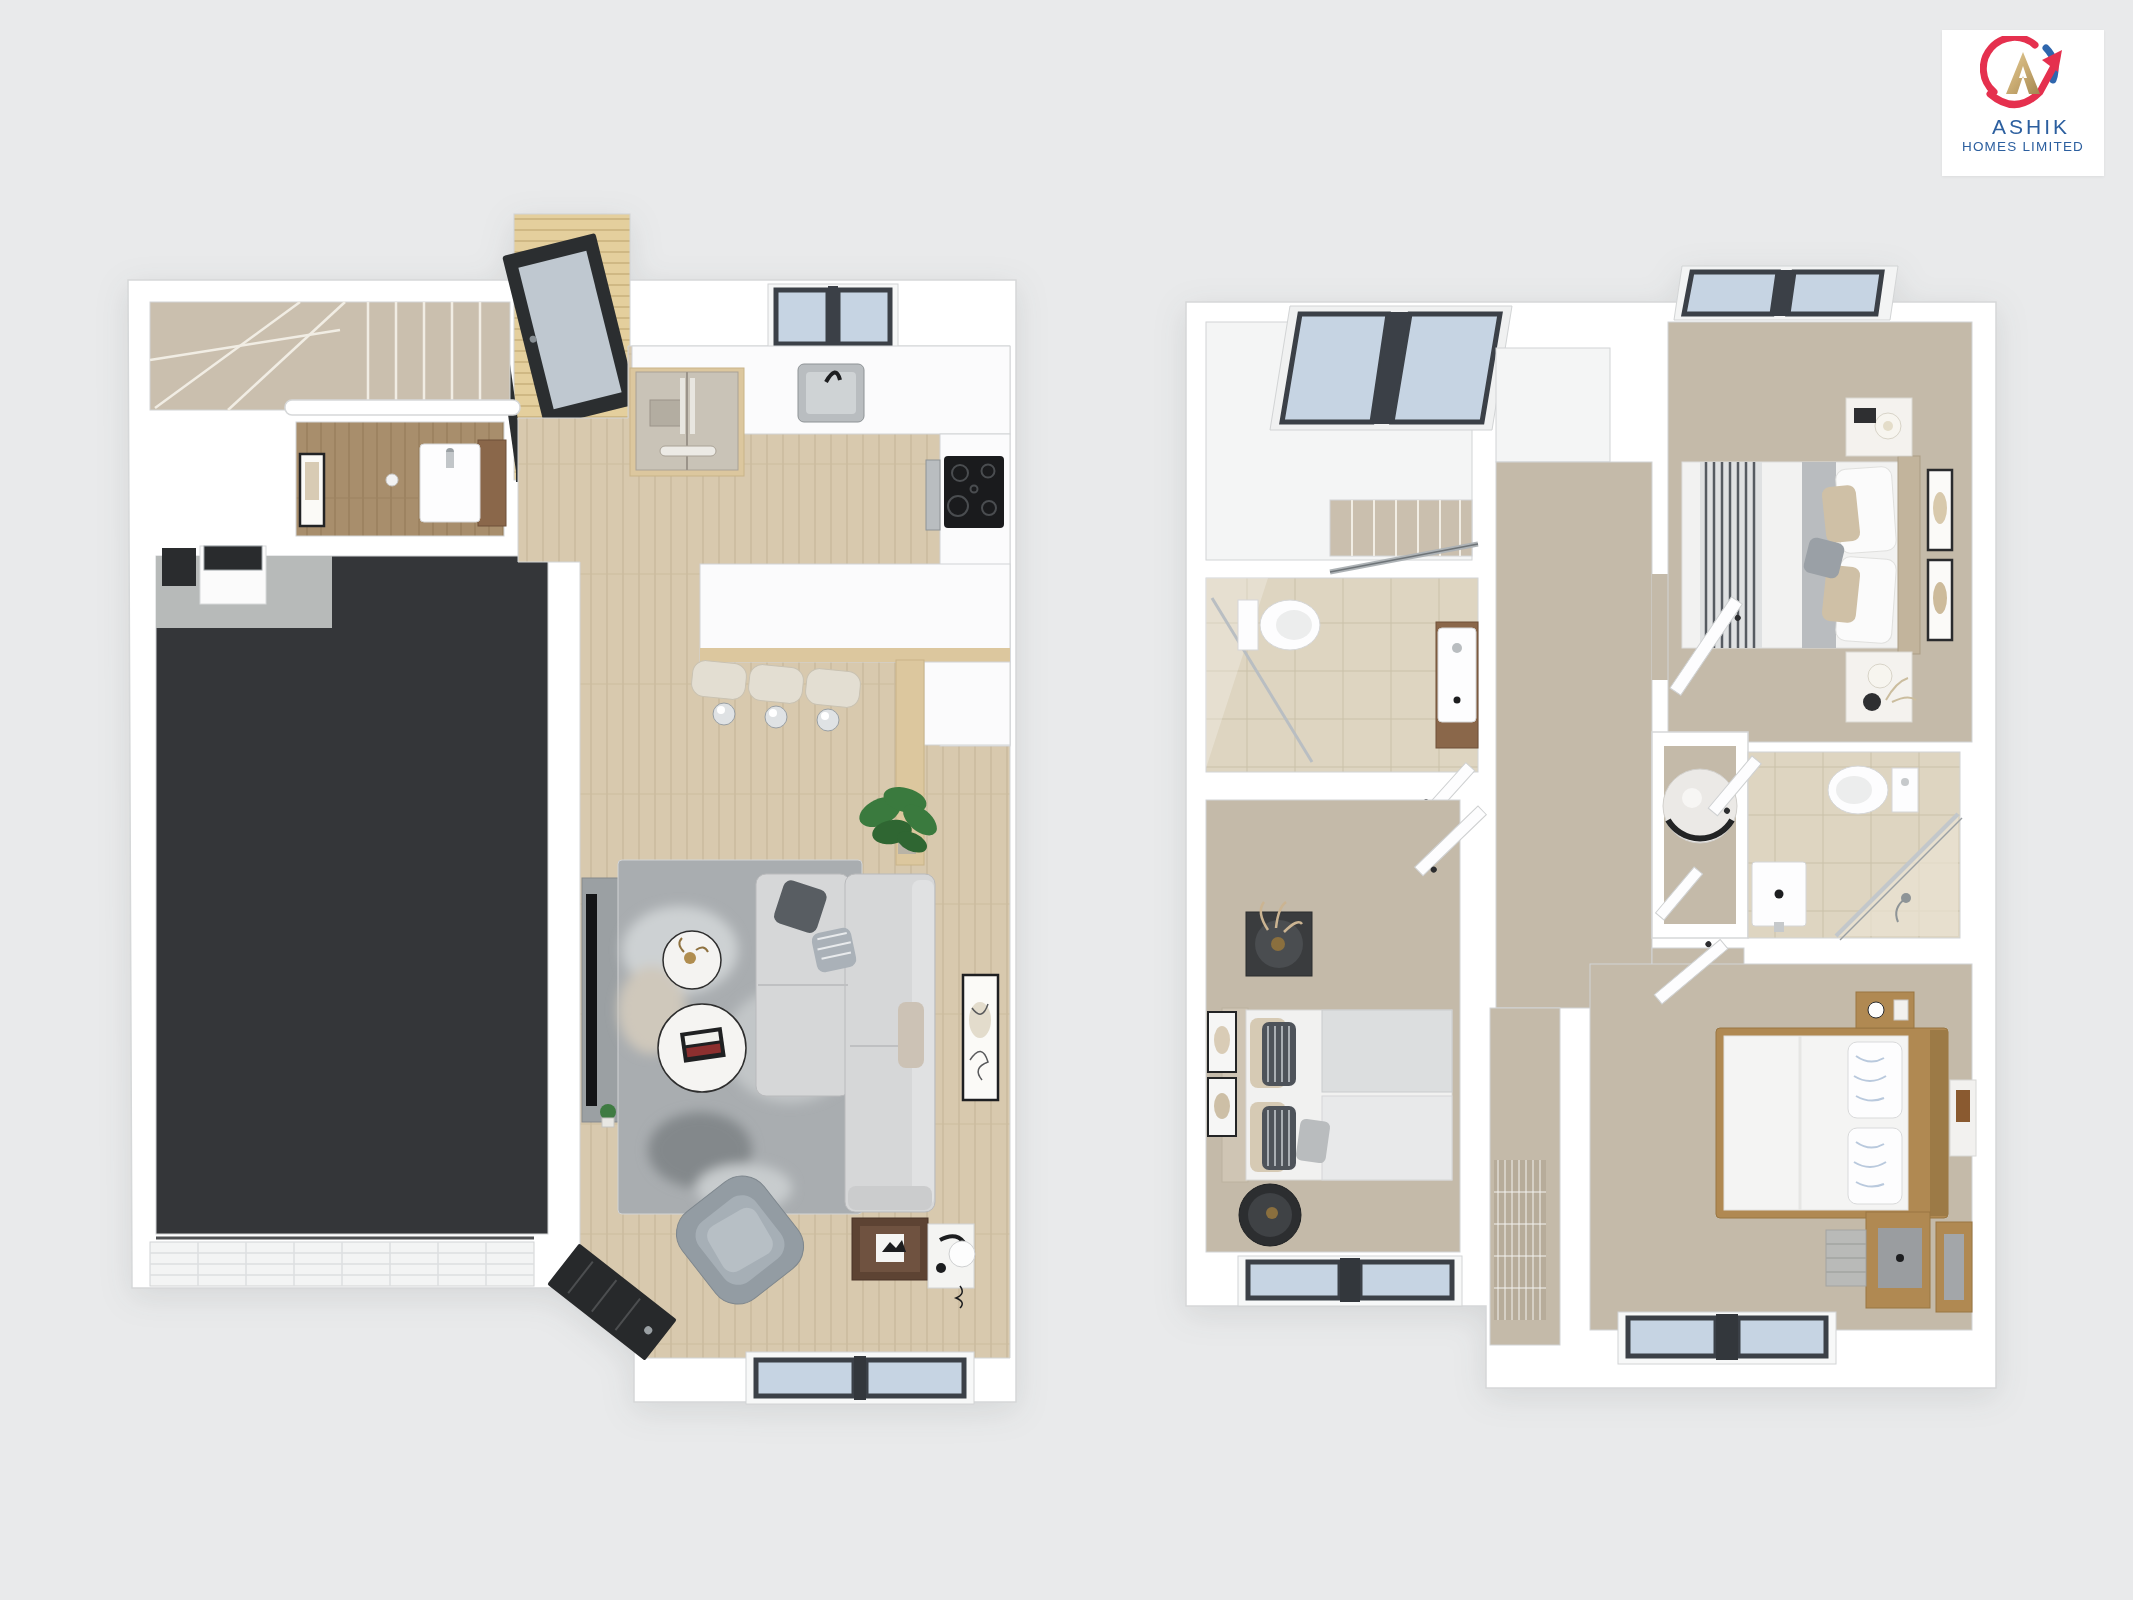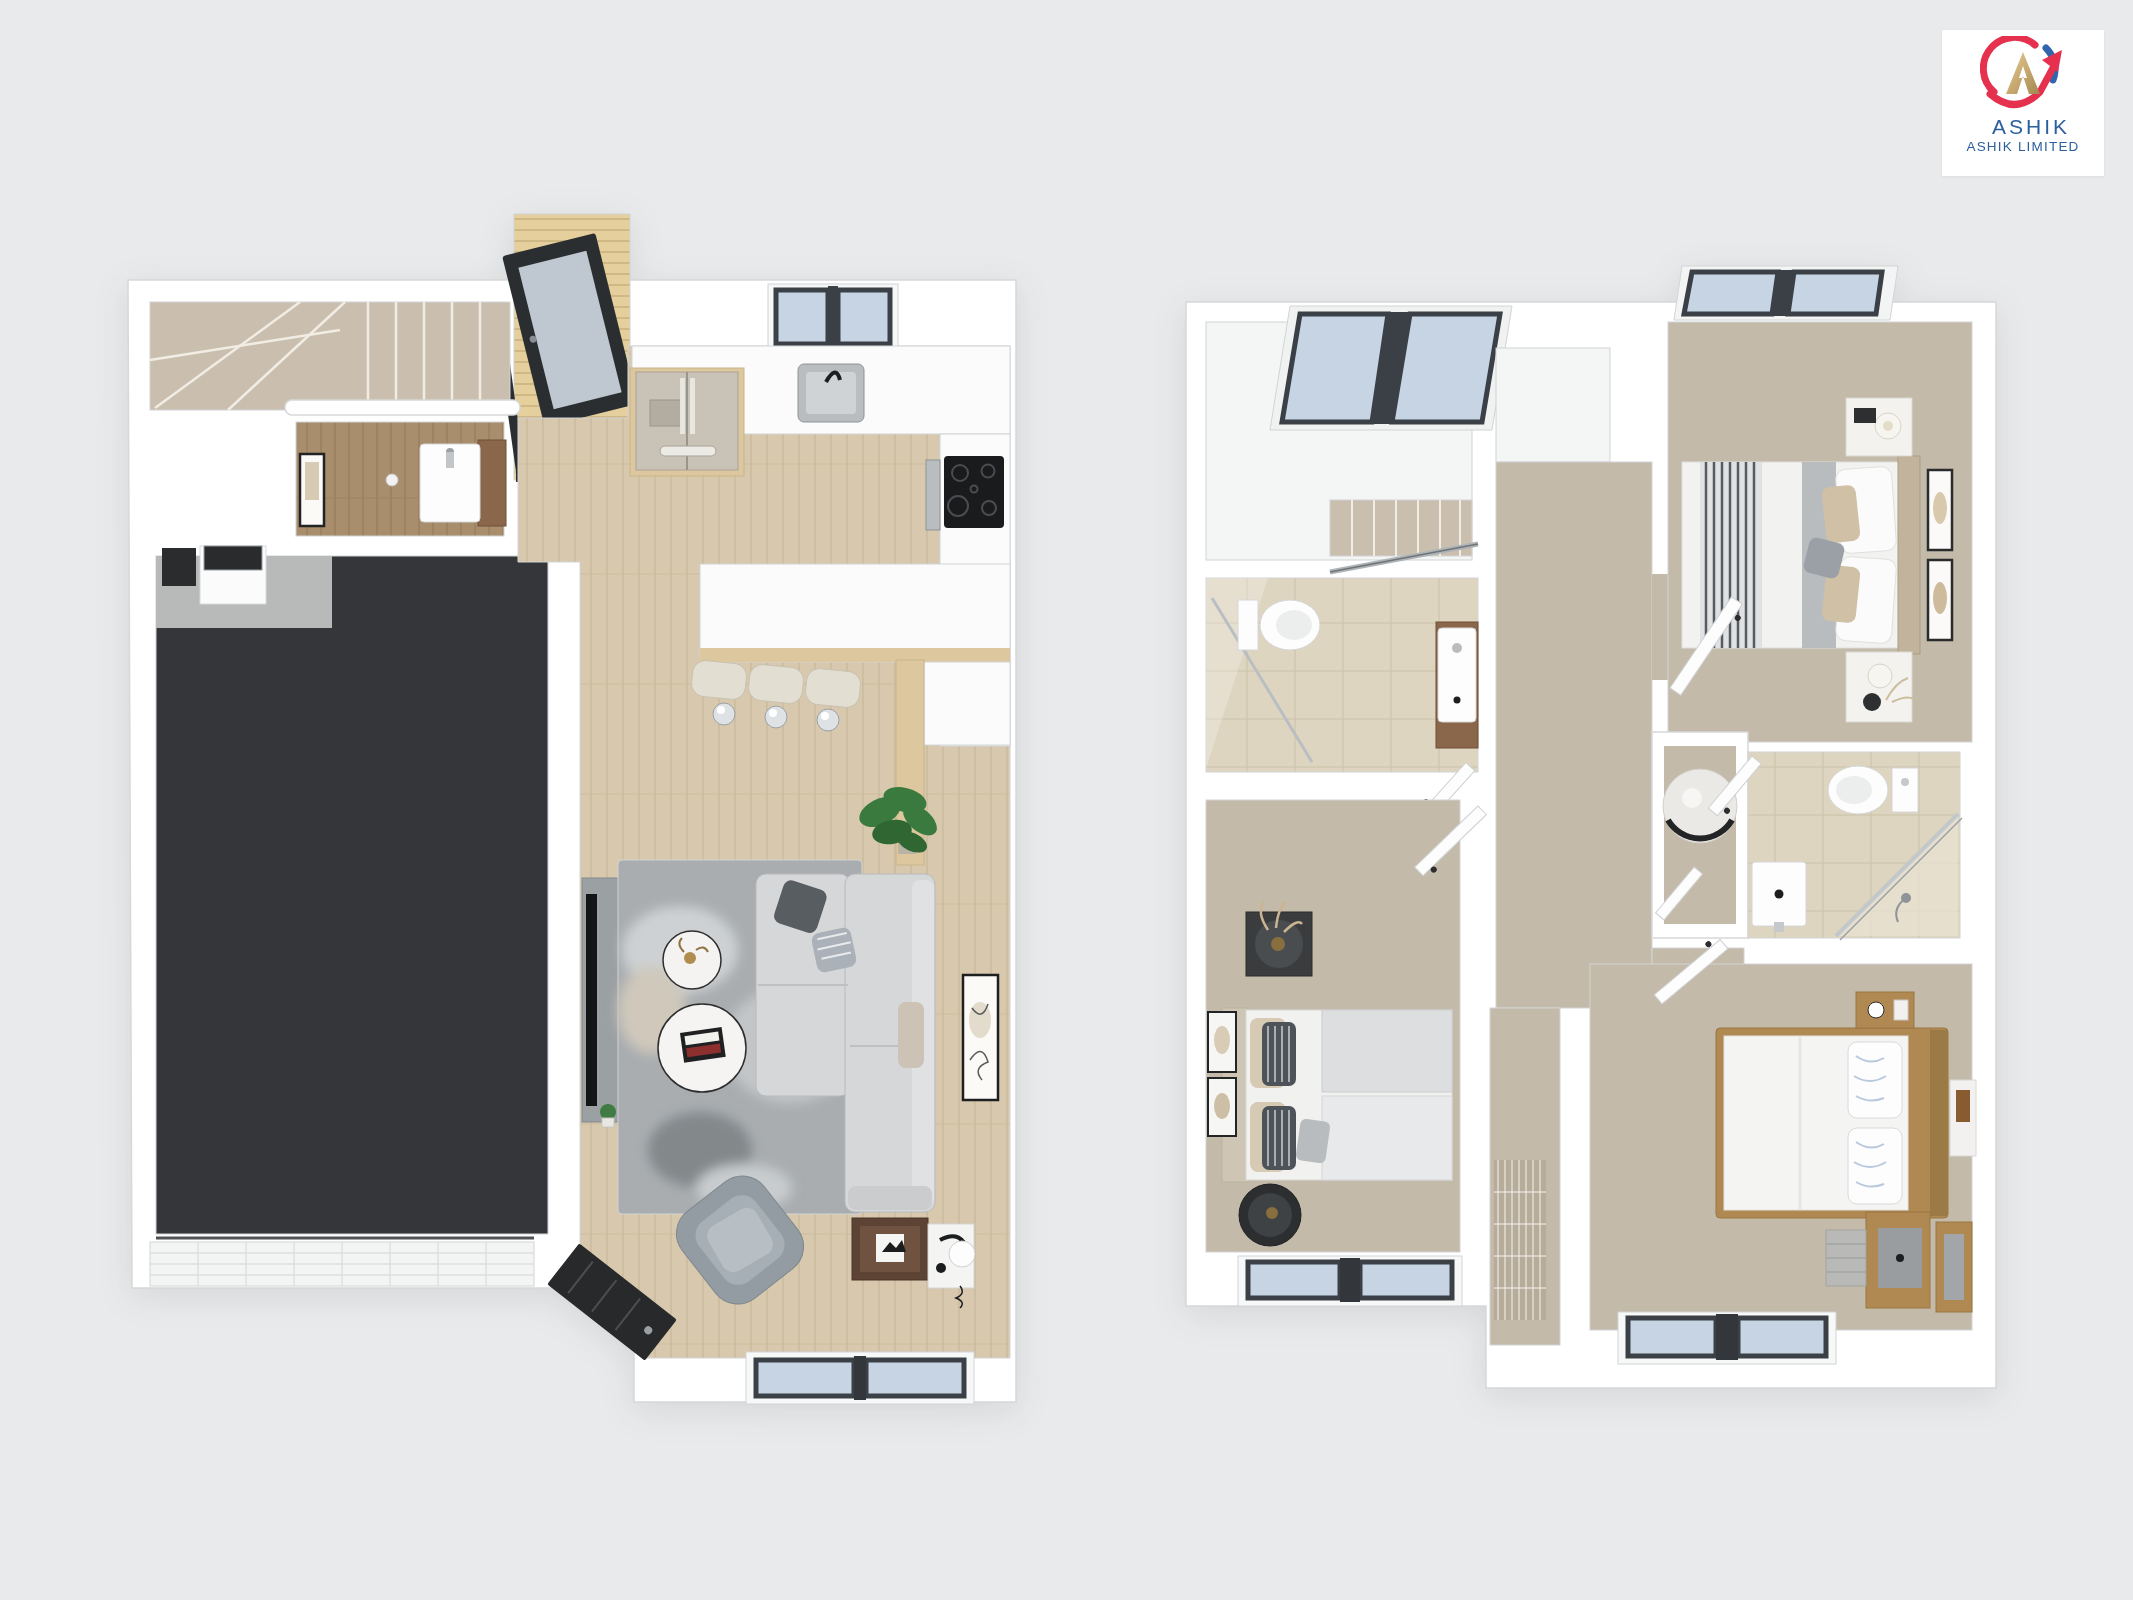--- a/index.html
+++ b/index.html
@@ -544,16 +544,16 @@
             <stop offset="1" stop-color="#a2864f"></stop>
         </linearGradient>
       </defs>
       <path d="M66,12 A30,30 0 0 1 73,44" fill="none" stroke="#2f66ad" stroke-width="7" stroke-linecap="round"></path>
       <path d="M14,56 A30,30 0 0 1 55,9" fill="none" stroke="#e5304e" stroke-width="7" stroke-linecap="round"></path>
       <path d="M10,58 Q36,80 60,56 L74,30" fill="none" stroke="#e5304e" stroke-width="7" stroke-linecap="round"></path>
       <polygon points="82,14 78,36 62,24" fill="#e5304e"></polygon>
       <path d="M43,16 L60,58 L49,58 L43,40 L37,58 L26,58 Z M43,30 L47,42 L39,42 Z" fill="url(#gold)" fill-rule="evenodd"></path>
     </svg>
     <div class="logo-line1">ASHIK</div>
-    <div class="logo-line2">ASHIK LIMITED</div>
+    <div class="logo-line2">HOMES LIMITED</div>
   </div>
 
 </div>
 
 </body></html>

